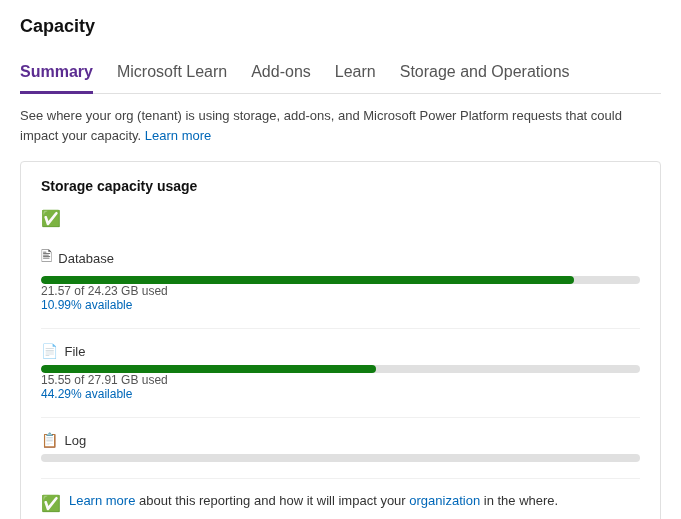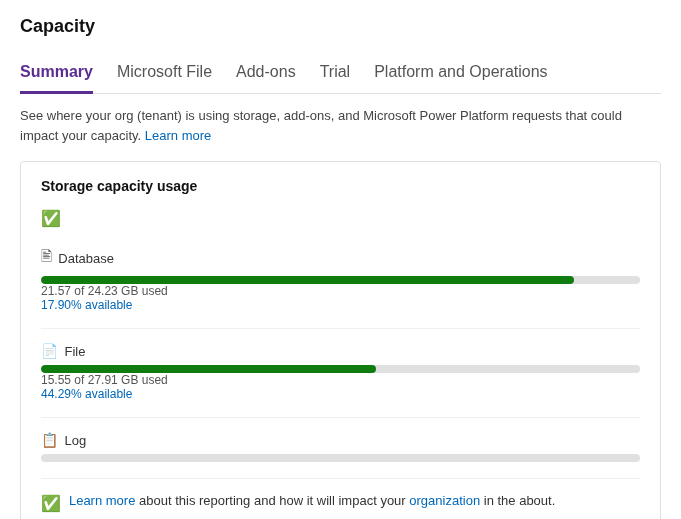--- a/index.html
+++ b/index.html
@@ -133,24 +133,24 @@
       text-decoration: none;
     }
   </style>
 </head>
 <body>
 
 <h1 class="page-title">Capacity</h1>
 
 <nav class="tabs">
   <div class="tab active">Summary</div>
-  <div class="tab">Microsoft File</div>
+  <div class="tab">Microsoft Learn</div>
   <div class="tab">Add-ons</div>
-  <div class="tab">Trial</div>
-  <div class="tab">Platform and Operations</div>
+  <div class="tab">Learn</div>
+  <div class="tab">Storage and Operations</div>
 </nav>
 
 <p class="description">
   <span>See where your org (tenant) is using storage, add-ons, and Microsoft Power Platform requests that could impact your capacity.</span>
   <a href="#">Learn more</a>
 </p>
 
 <div class="card">
   <div class="card-title">Storage capacity usage</div>
 
@@ -161,21 +161,21 @@
   <div class="storage-section">
     <div class="storage-label">
       <span class="storage-icon">🖹</span>
       <span>Database</span>
     </div>
     <div class="progress-bar-wrap">
       <div class="progress-bar progress-green" style="width:89%"></div>
     </div>
     <div class="storage-stats">
       <span>21.57 of 24.23 GB used</span>
-      <span class="available-blue">17.90% available</span>
+      <span class="available-blue">10.99% available</span>
     </div>
   </div>
 
   <hr class="divider">
 
   <div class="storage-section">
     <div class="storage-label">
       <span class="storage-icon">📄</span>
       <span>File</span>
     </div>
@@ -201,16 +201,16 @@
   </div>
 
   <hr class="divider">
 
   <div class="footer-notice">
     <span class="notice-icon">✅</span>
     <span>
       <a href="#">Learn more</a>
       <span>about this reporting and how it will impact your</span>
       <a href="#">organization</a>
-      <span>in the about.</span>
+      <span>in the where.</span>
     </span>
   </div>
 </div>
 
 </body></html>

